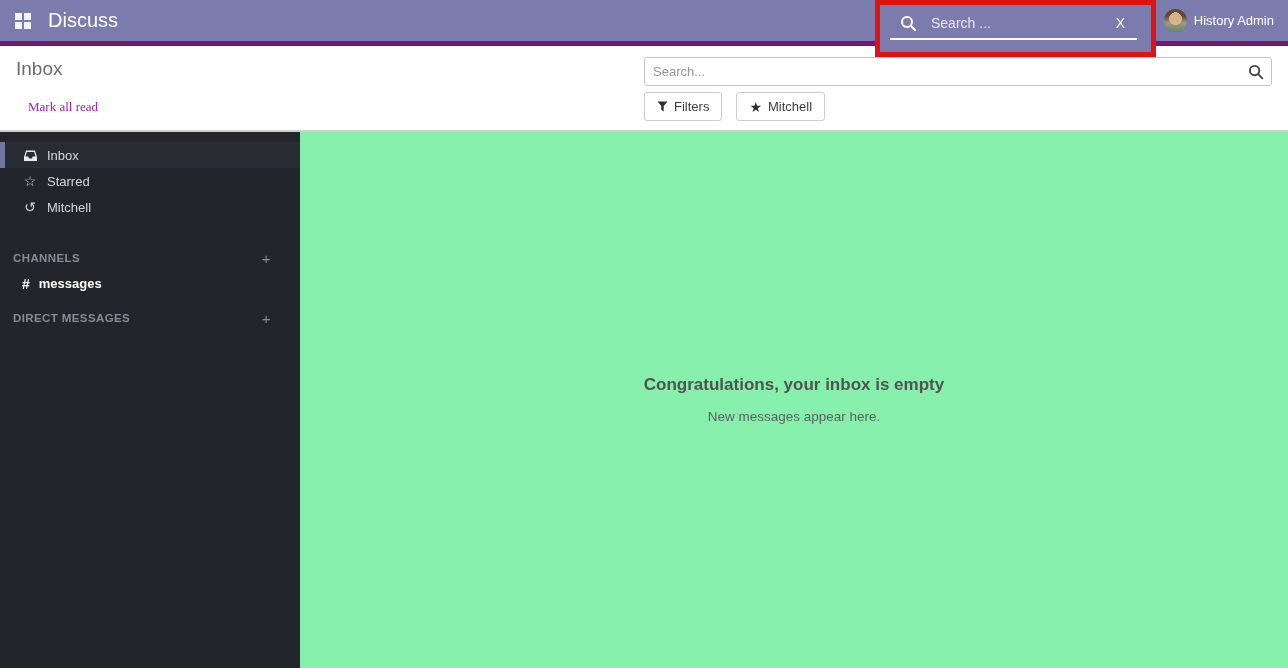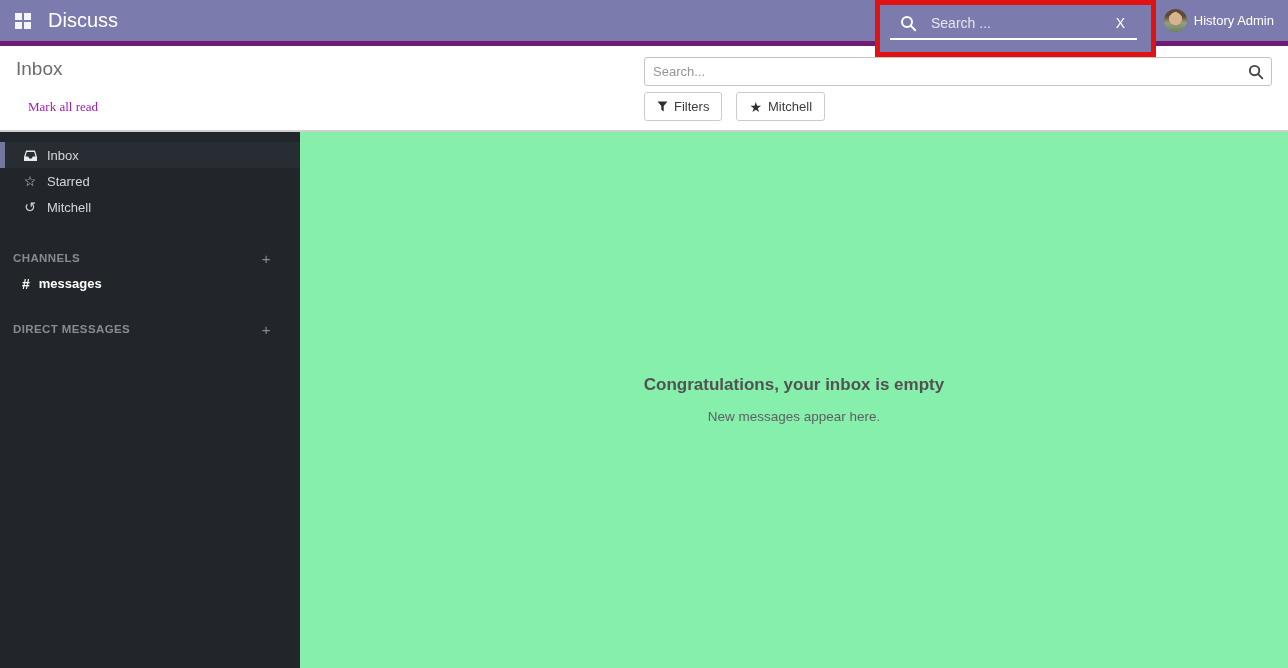--- a/index.html
+++ b/index.html
@@ -274,21 +274,21 @@
   <div class="side-section">
     <span class="sec-label">CHANNELS</span>
     <span class="side-add">+</span>
   </div>
 
   <div class="channel-item">
     <span class="hash">#</span>
     <span>messages</span>
   </div>
 
-  <div class="side-section" style="margin-top:22px;">
+  <div class="side-section" style="margin-top:11px;">
     <span class="sec-label">DIRECT MESSAGES</span>
     <span class="side-add">+</span>
   </div>
 
 </div>
 
 <div class="main-area">
   <div class="empty-title">Congratulations, your inbox is empty</div>
   <div class="empty-subtitle">New messages appear here.</div>
 </div>

